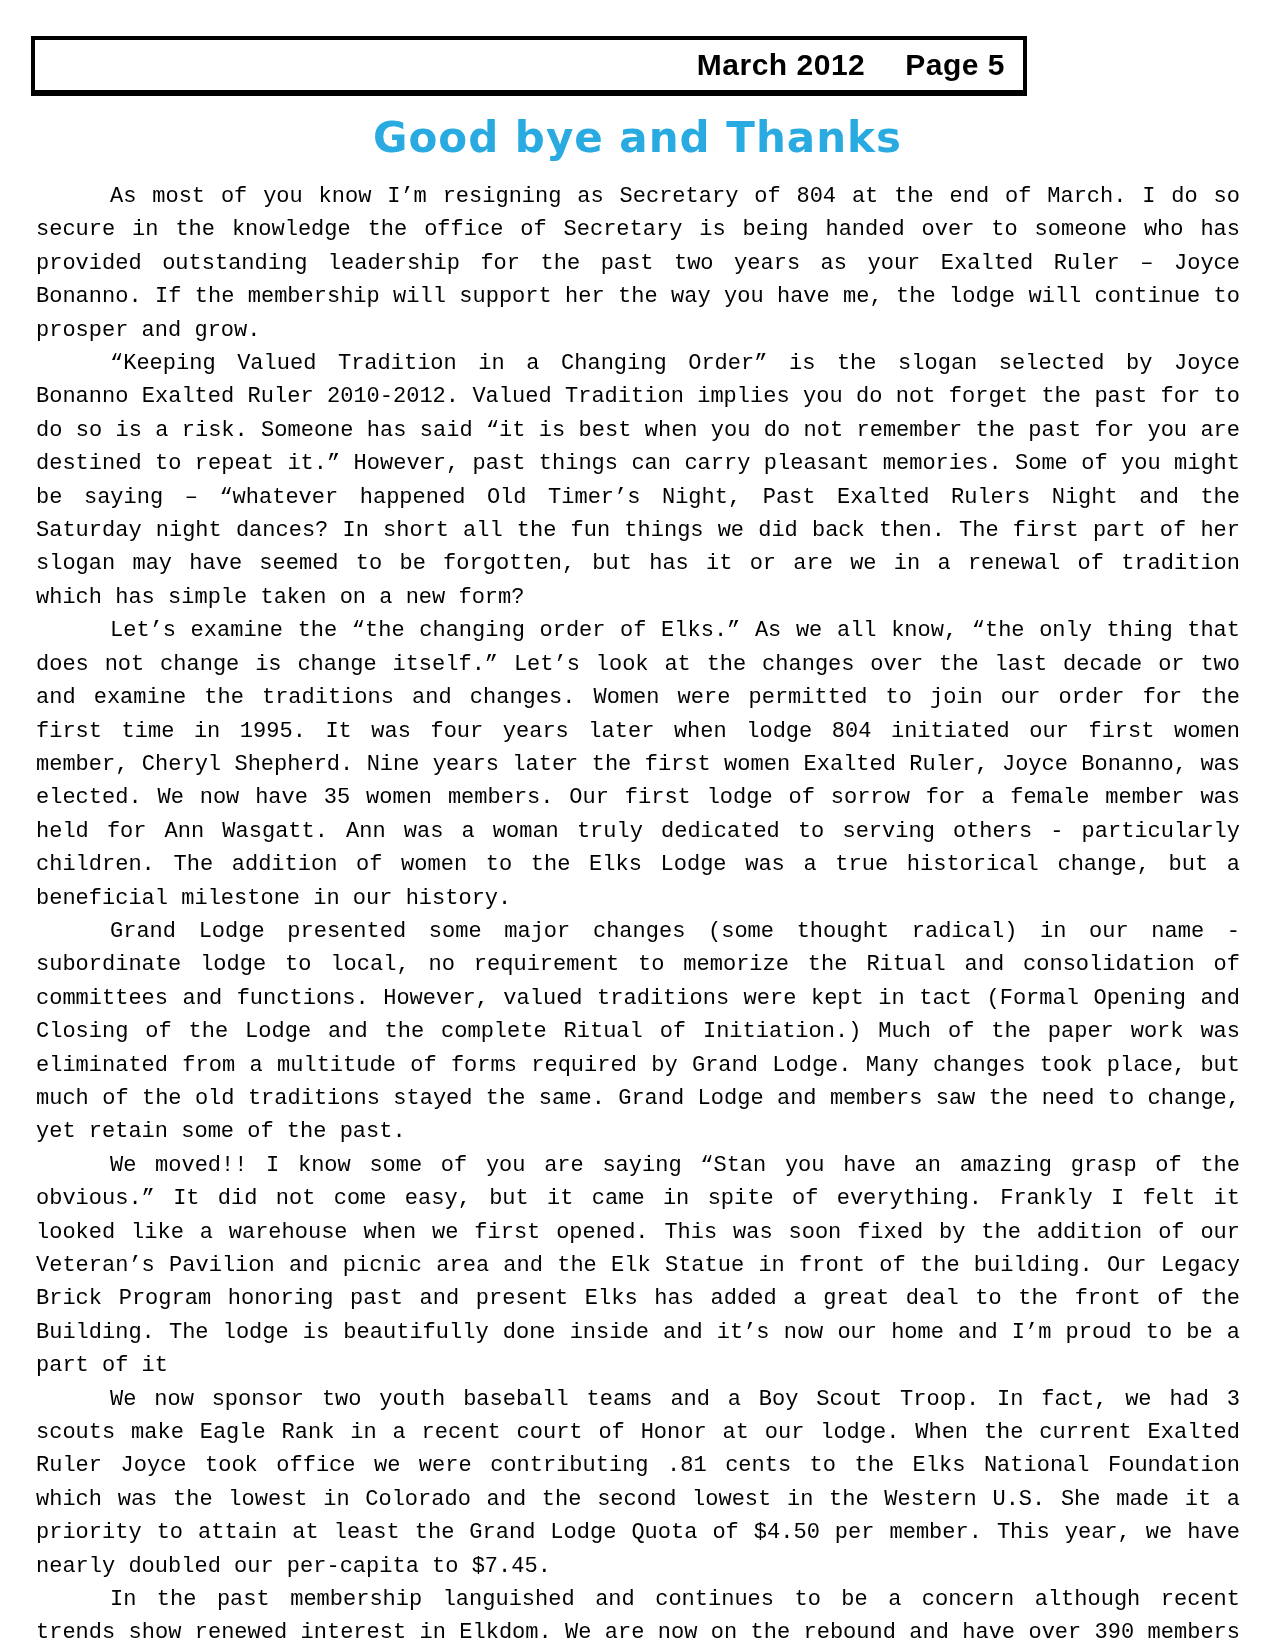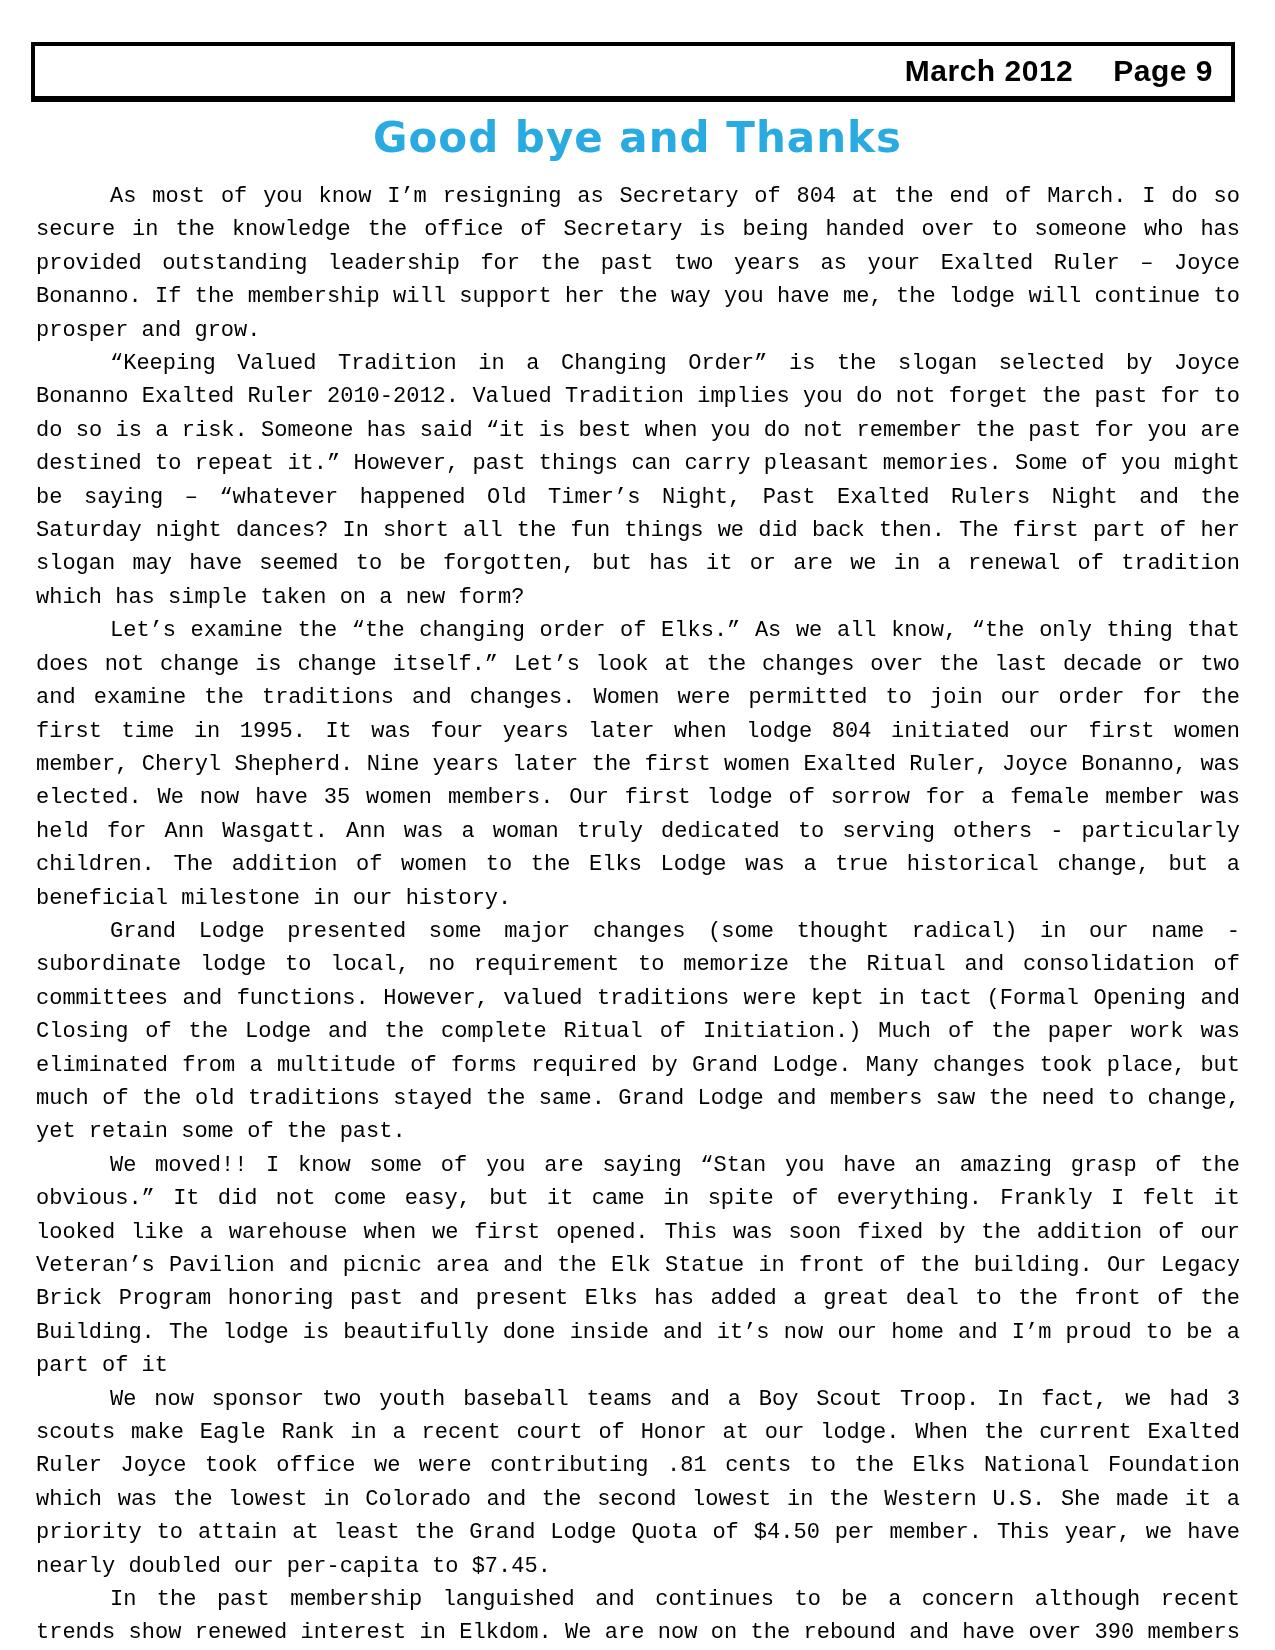--- a/index.html
+++ b/index.html
@@ -12,36 +12,35 @@
     height: 1650px;
     position: relative;
     color: #000000;
     font-family: "Liberation Serif", serif;
     overflow: hidden;
   }
   .header-box {
     position: absolute;
     left: 31px;
     top: 36px;
-    width: 1204px;
+    width: 996px;
     height: 60px;
     border: 4px solid #000000;
     border-bottom-width: 6px;
     box-sizing: border-box;
     background: #ffffff;
     display: flex;
     align-items: center;
     justify-content: flex-end;
     gap: 40px;
     padding-right: 18px;
     font-family: "Liberation Sans", sans-serif;
     font-weight: bold;
     font-size: 30px;
     letter-spacing: 0.5px;
-    margin-top: 6px;
   }
   .article-title {
     position: absolute;
     top: 113px;
     left: 0;
     width: 100%;
     margin: 0;
     text-align: center;
     font-family: "DejaVu Sans", sans-serif;
     font-weight: 800;
@@ -63,21 +62,21 @@
     margin: 0;
     padding: 0;
     text-indent: 74px;
   }
 </style>
 </head>
 <body>
 
 <div class="header-box">
   <span>March 2012</span>
-  <span>Page 9</span>
+  <span>Page 5</span>
 </div>
 
 <h1 class="article-title">Good bye and Thanks</h1>
 
 <div class="article-body">
   <p>As most of you know I’m resigning as Secretary of 804 at the end of March.  I do so secure in the knowledge the office of Secretary is being handed over to someone who has provided outstanding leadership for the past two years as your Exalted Ruler – Joyce Bonanno.  If the membership will support her the way you have me, the lodge will continue to prosper and grow.</p>
   <p>“Keeping Valued Tradition in a Changing Order” is the slogan selected by Joyce Bonanno Exalted Ruler 2010-2012. Valued Tradition implies you do not forget the past for to do so is a risk.  Someone has said “it is best when you do not remember the past for you are destined to repeat it.”  However, past things can carry pleasant memories.  Some of you might be saying – “whatever happened Old Timer’s Night, Past Exalted Rulers Night and the Saturday night dances?  In short all the fun things we did back then. The first part of her slogan may have seemed to be forgotten, but has it or are we in a renewal of tradition which has simple taken on a new form?</p>
   <p>Let’s examine the “the changing order of Elks.”   As we all know, “the only thing that does not change is change itself.”  Let’s look at the changes over the last decade or two and examine the traditions and changes.  Women were permitted to join our order for the first time in 1995. It was four years later when lodge 804 initiated our first women member, Cheryl Shepherd.  Nine years later the first women Exalted Ruler, Joyce Bonanno, was elected.  We now have 35 women members.  Our first lodge of sorrow for a female member was held for Ann Wasgatt.  Ann was a woman truly dedicated to serving others - particularly children. The addition of women to the Elks Lodge was a true historical change, but a beneficial milestone in our history.</p>
   <p>Grand Lodge presented some major changes (some thought radical) in our name - subordinate lodge to local, no requirement to memorize the Ritual and consolidation of committees and functions. However, valued traditions were kept in tact (Formal Opening and Closing of the Lodge and the complete Ritual of Initiation.)  Much of the paper work was eliminated from a multitude of forms required by Grand Lodge.  Many changes took place, but much of the old traditions stayed the same.  Grand Lodge and members saw the need to change, yet retain some of the past.</p>
   <p>We moved!!  I know some of you are saying “Stan you have an amazing grasp of the obvious.”  It did not come easy, but it came in spite of everything.  Frankly I felt it looked like a warehouse when we first opened.  This was soon fixed by the addition of our Veteran’s Pavilion and picnic area and the Elk Statue in front of the building. Our Legacy Brick Program honoring past and present Elks has added a great deal to the front of the Building.  The lodge is beautifully done inside and it’s now our home and I’m proud to be a part of it</p>

